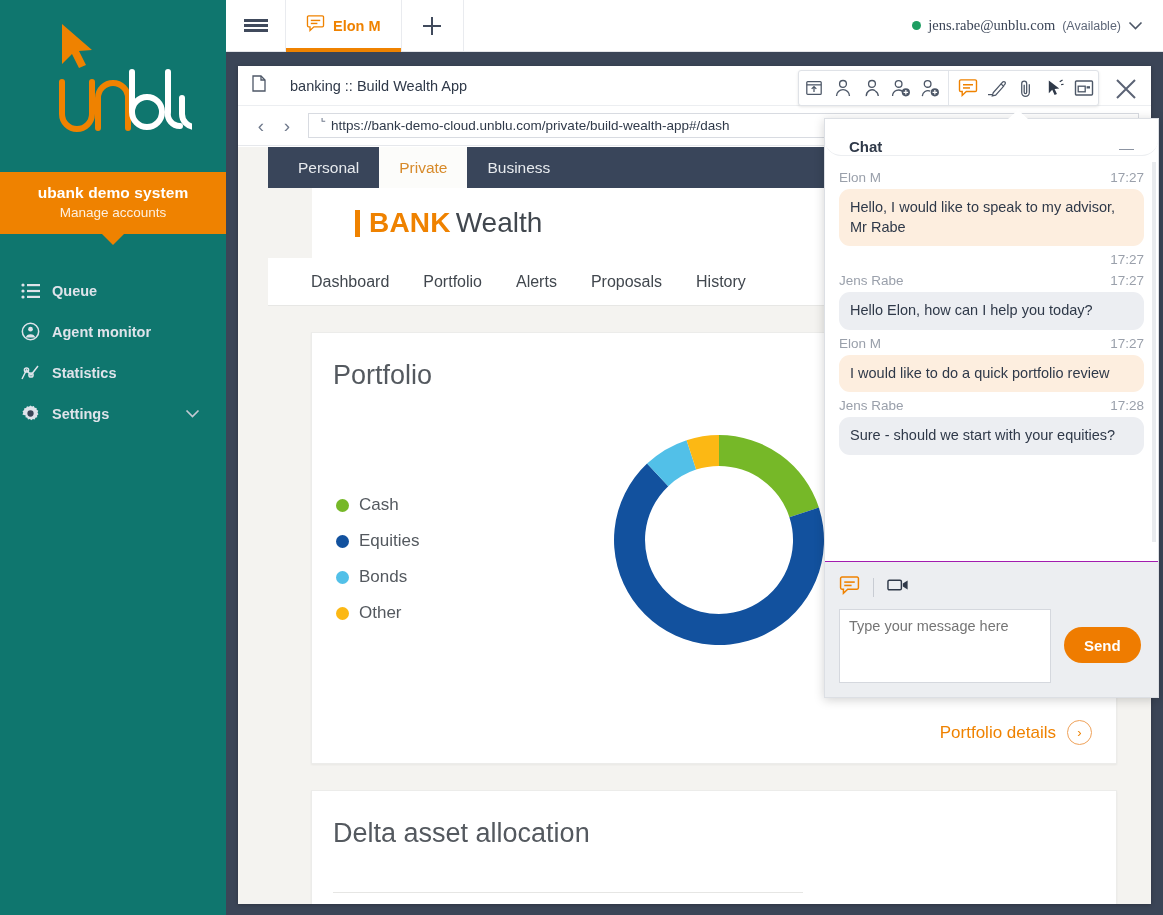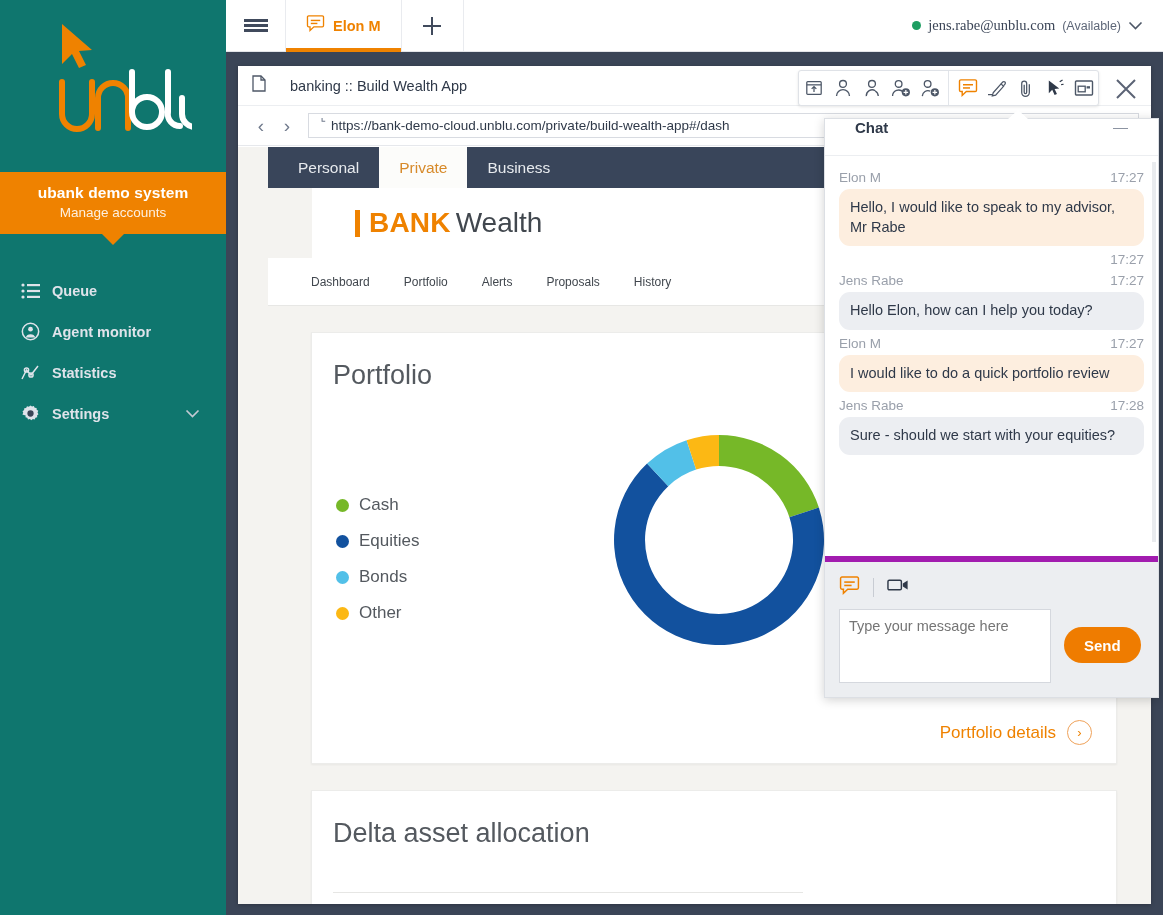--- a/index.html
+++ b/index.html
@@ -158,21 +158,21 @@
 
   #brandbar { height: 70px; background: #fff; display: flex; align-items: center; padding-left: 43px; margin-left: 44px; }
   #brand-bar-mark { width: 5px; height: 27px; background: #ef8200; margin-right: 9px; }
   #brand-bank { font-size: 28px; font-weight: bold; color: #ef8200; letter-spacing: .2px; }
   #brand-wealth { font-size: 28px; color: #41474e; margin-left: 5px; }
 
   #sitenav {
     height: 48px; background: #fff; border-bottom: 1px solid #e7e7e5;
     display: flex; align-items: center; padding-left: 43px; gap: 34px;
   }
-  .sitenav-item { font-size: 12px; color: #41474e; cursor: pointer; }
+  .sitenav-item { font-size: 16px; color: #41474e; cursor: pointer; }
 
   #site-body { padding: 26px 0 0 43px; }
   .card {
     background: #fff; border: 1px solid #ececea;
     box-shadow: 0 1px 2px rgba(0,0,0,.05);
     width: 806px;
   }
   #card-portfolio { height: 432px; position: relative; }
   .card-title { font-size: 27px; color: #54595f; padding: 27px 0 0 21px; font-weight: normal; }
 
@@ -209,22 +209,22 @@
   }
   #chat-pointer {
     position: absolute; left: 183px; top: -9px;
     width: 0; height: 0;
     border-left: 10px solid transparent;
     border-right: 10px solid transparent;
     border-bottom: 9px solid #ffffff;
     z-index: 41;
   }
   #chat-header {
-    height: 37px; display: flex; align-items: flex-start;
-    padding: 0 30px; border-bottom: 1px solid #eceef1;
+    height: 37px; display: flex; align-items: flex-end;
+    padding: 0 24px; border-bottom: 1px solid #eceef1; border-radius: 16px;
   }
   #chat-title { font-size: 15px; font-weight: bold; color: #2f3949; }
   #chat-minimize { margin-left: auto; cursor: pointer; color: #8c94a2; font-size: 15px; line-height: 1; }
 
   #chat-messages {
     flex: 1; overflow: hidden; padding: 8px 14px 6px 14px;
     position: relative;
   }
   .msg-meta { display: flex; justify-content: space-between; font-size: 13.5px; color: #9aa0ab; margin-top: 6px; }
   .bubble {
@@ -234,21 +234,21 @@
   }
   .bubble.them { background: #fdeedf; }
   .bubble.me { background: #eceef2; }
   .sys { text-align: center; font-size: 13px; font-style: italic; color: #3c4556; margin-top: 3px; }
   #chat-scrollbar {
     position: absolute; right: 2px; top: 6px; width: 4px; height: 380px;
     background: #e9ebee;
   }
 
   #chat-compose {
-    background: #eceef1; border-top: 6px solid #a21caf;
+    background: #eceef1; border-top: 1px solid #a21caf;
     padding: 10px 14px 14px 14px;
   }
   #compose-icons { display: flex; align-items: center; gap: 13px; height: 30px; }
   #compose-sep { width: 1px; height: 19px; background: #c8ccd3; }
   #compose-row { display: flex; align-items: flex-start; gap: 13px; margin-top: 7px; }
   #compose-input {
     width: 212px; height: 74px;
     background: #fff; border: 1px solid #d5d8de;
     font-size: 14.5px; color: #9aa0ab; padding: 8px 9px;
     font-family: "Liberation Sans", sans-serif; resize: none; outline: none;

